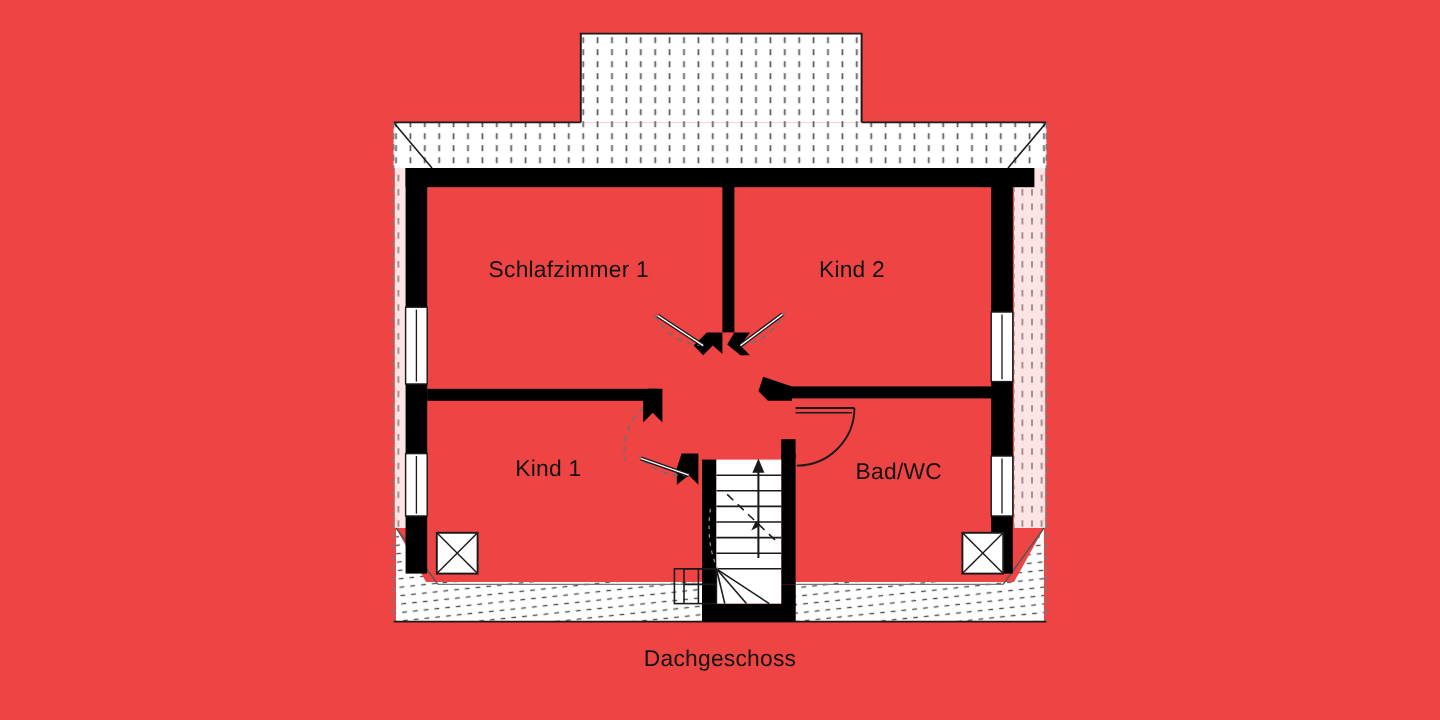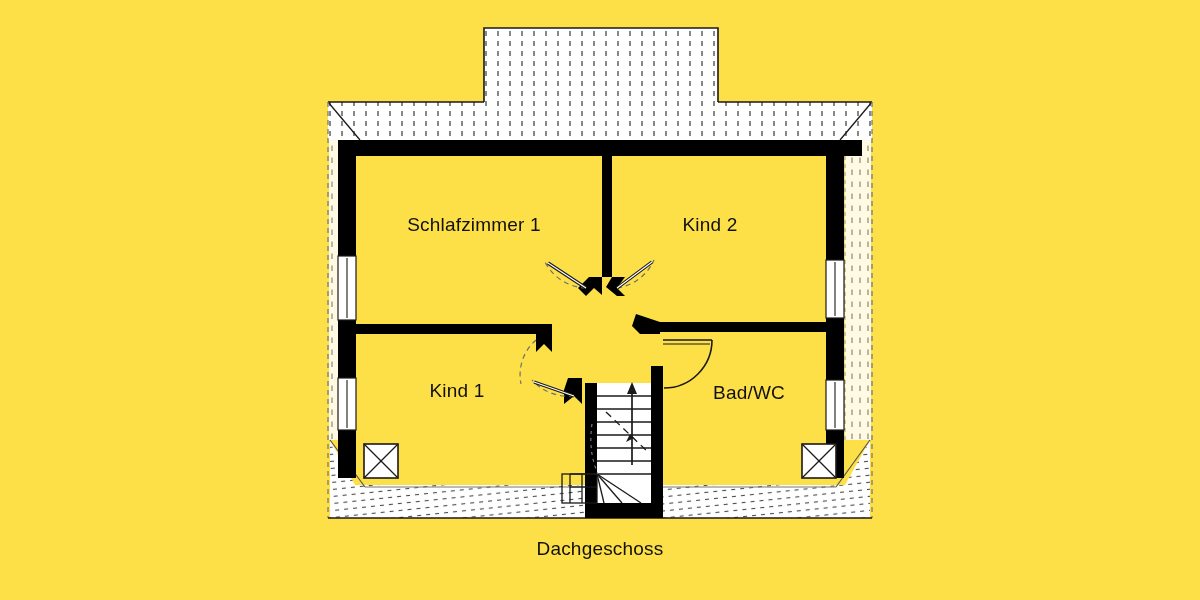--- a/index.html
+++ b/index.html
@@ -10,21 +10,21 @@
   body {
     width: 1200px;
     height: 600px;
     font-family: "Liberation Sans", sans-serif;
     overflow: hidden;
   }
   #floorplan-root {
     position: relative;
     width: 1200px;
     height: 600px;
-    background: #fde047;
+    background: #ef4444;
   }
   svg.plan {
     display: block;
     width: 1200px;
     height: 600px;
   }
   .room-label {
     font-family: "Liberation Sans", sans-serif;
     font-size: 19px;
     fill: #111111;

